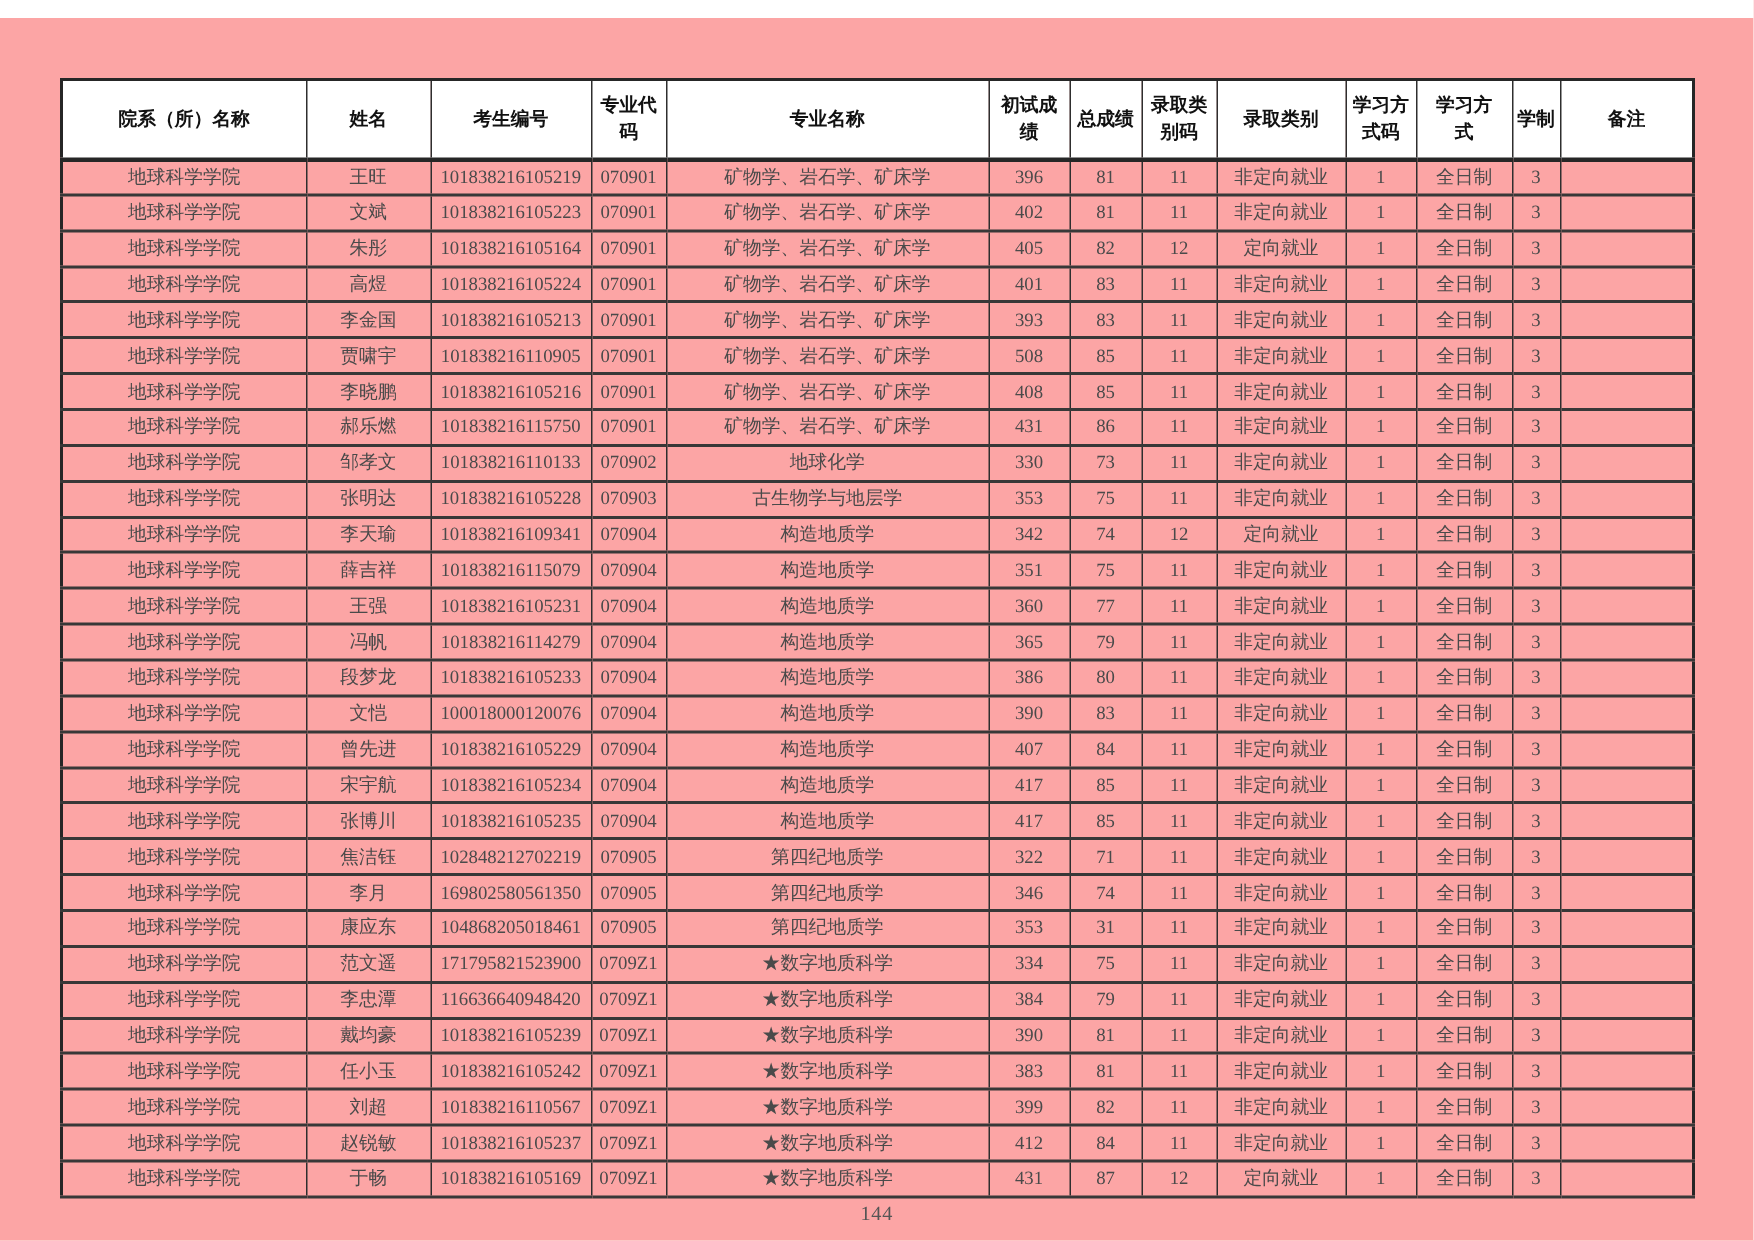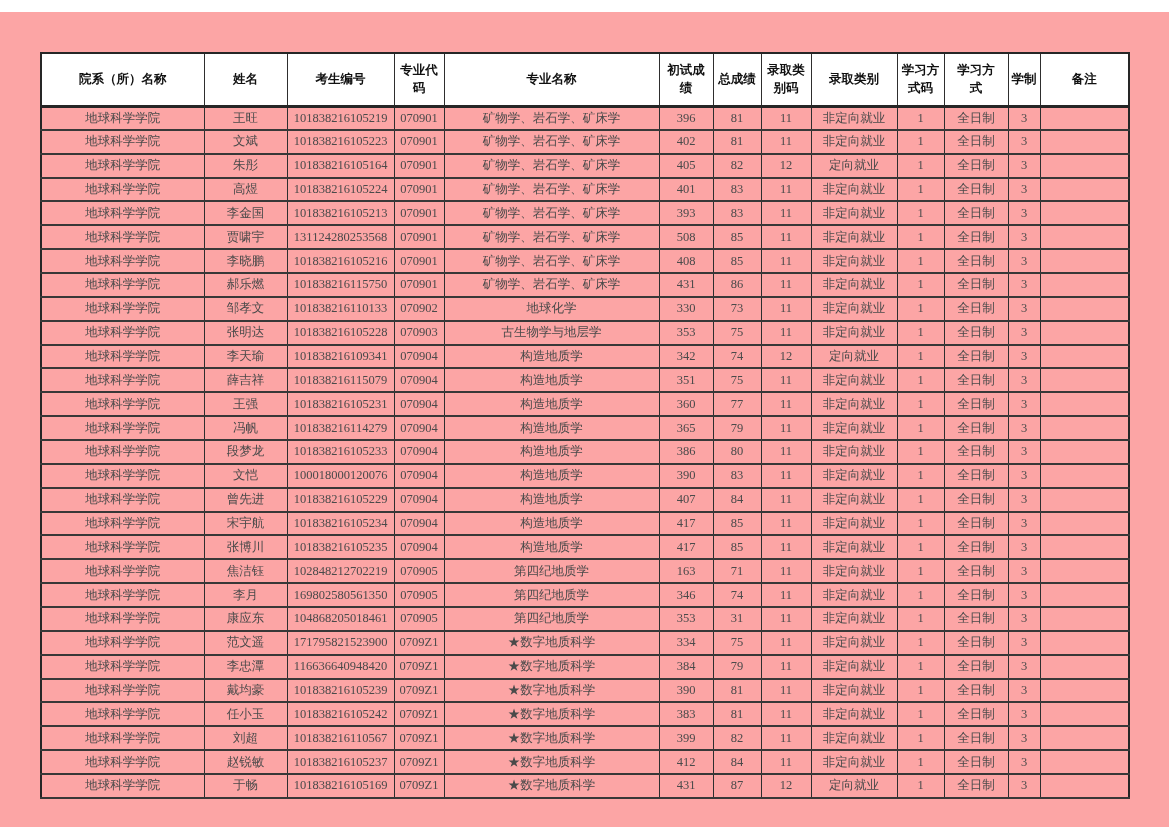--- a/index.html
+++ b/index.html
@@ -191,21 +191,21 @@
           <td>11</td>
           <td>非定向就业</td>
           <td>1</td>
           <td>全日制</td>
           <td>3</td>
           <td></td>
         </tr>
         <tr>
           <td>地球科学学院</td>
           <td>贾啸宇</td>
-          <td>131124280253568</td>
+          <td>101838216110905</td>
           <td>070901</td>
           <td>矿物学、岩石学、矿床学</td>
           <td>508</td>
           <td>85</td>
           <td>11</td>
           <td>非定向就业</td>
           <td>1</td>
           <td>全日制</td>
           <td>3</td>
           <td></td>
@@ -404,21 +404,21 @@
           <td>全日制</td>
           <td>3</td>
           <td></td>
         </tr>
         <tr>
           <td>地球科学学院</td>
           <td>焦洁钰</td>
           <td>102848212702219</td>
           <td>070905</td>
           <td>第四纪地质学</td>
-          <td>163</td>
+          <td>322</td>
           <td>71</td>
           <td>11</td>
           <td>非定向就业</td>
           <td>1</td>
           <td>全日制</td>
           <td>3</td>
           <td></td>
         </tr>
         <tr>
           <td>地球科学学院</td>
@@ -550,13 +550,14 @@
           <td>87</td>
           <td>12</td>
           <td>定向就业</td>
           <td>1</td>
           <td>全日制</td>
           <td>3</td>
           <td></td>
         </tr>
       </tbody>
   </table>
+  <div class="page-number">144</div>
 </div>
 
 </body></html>

